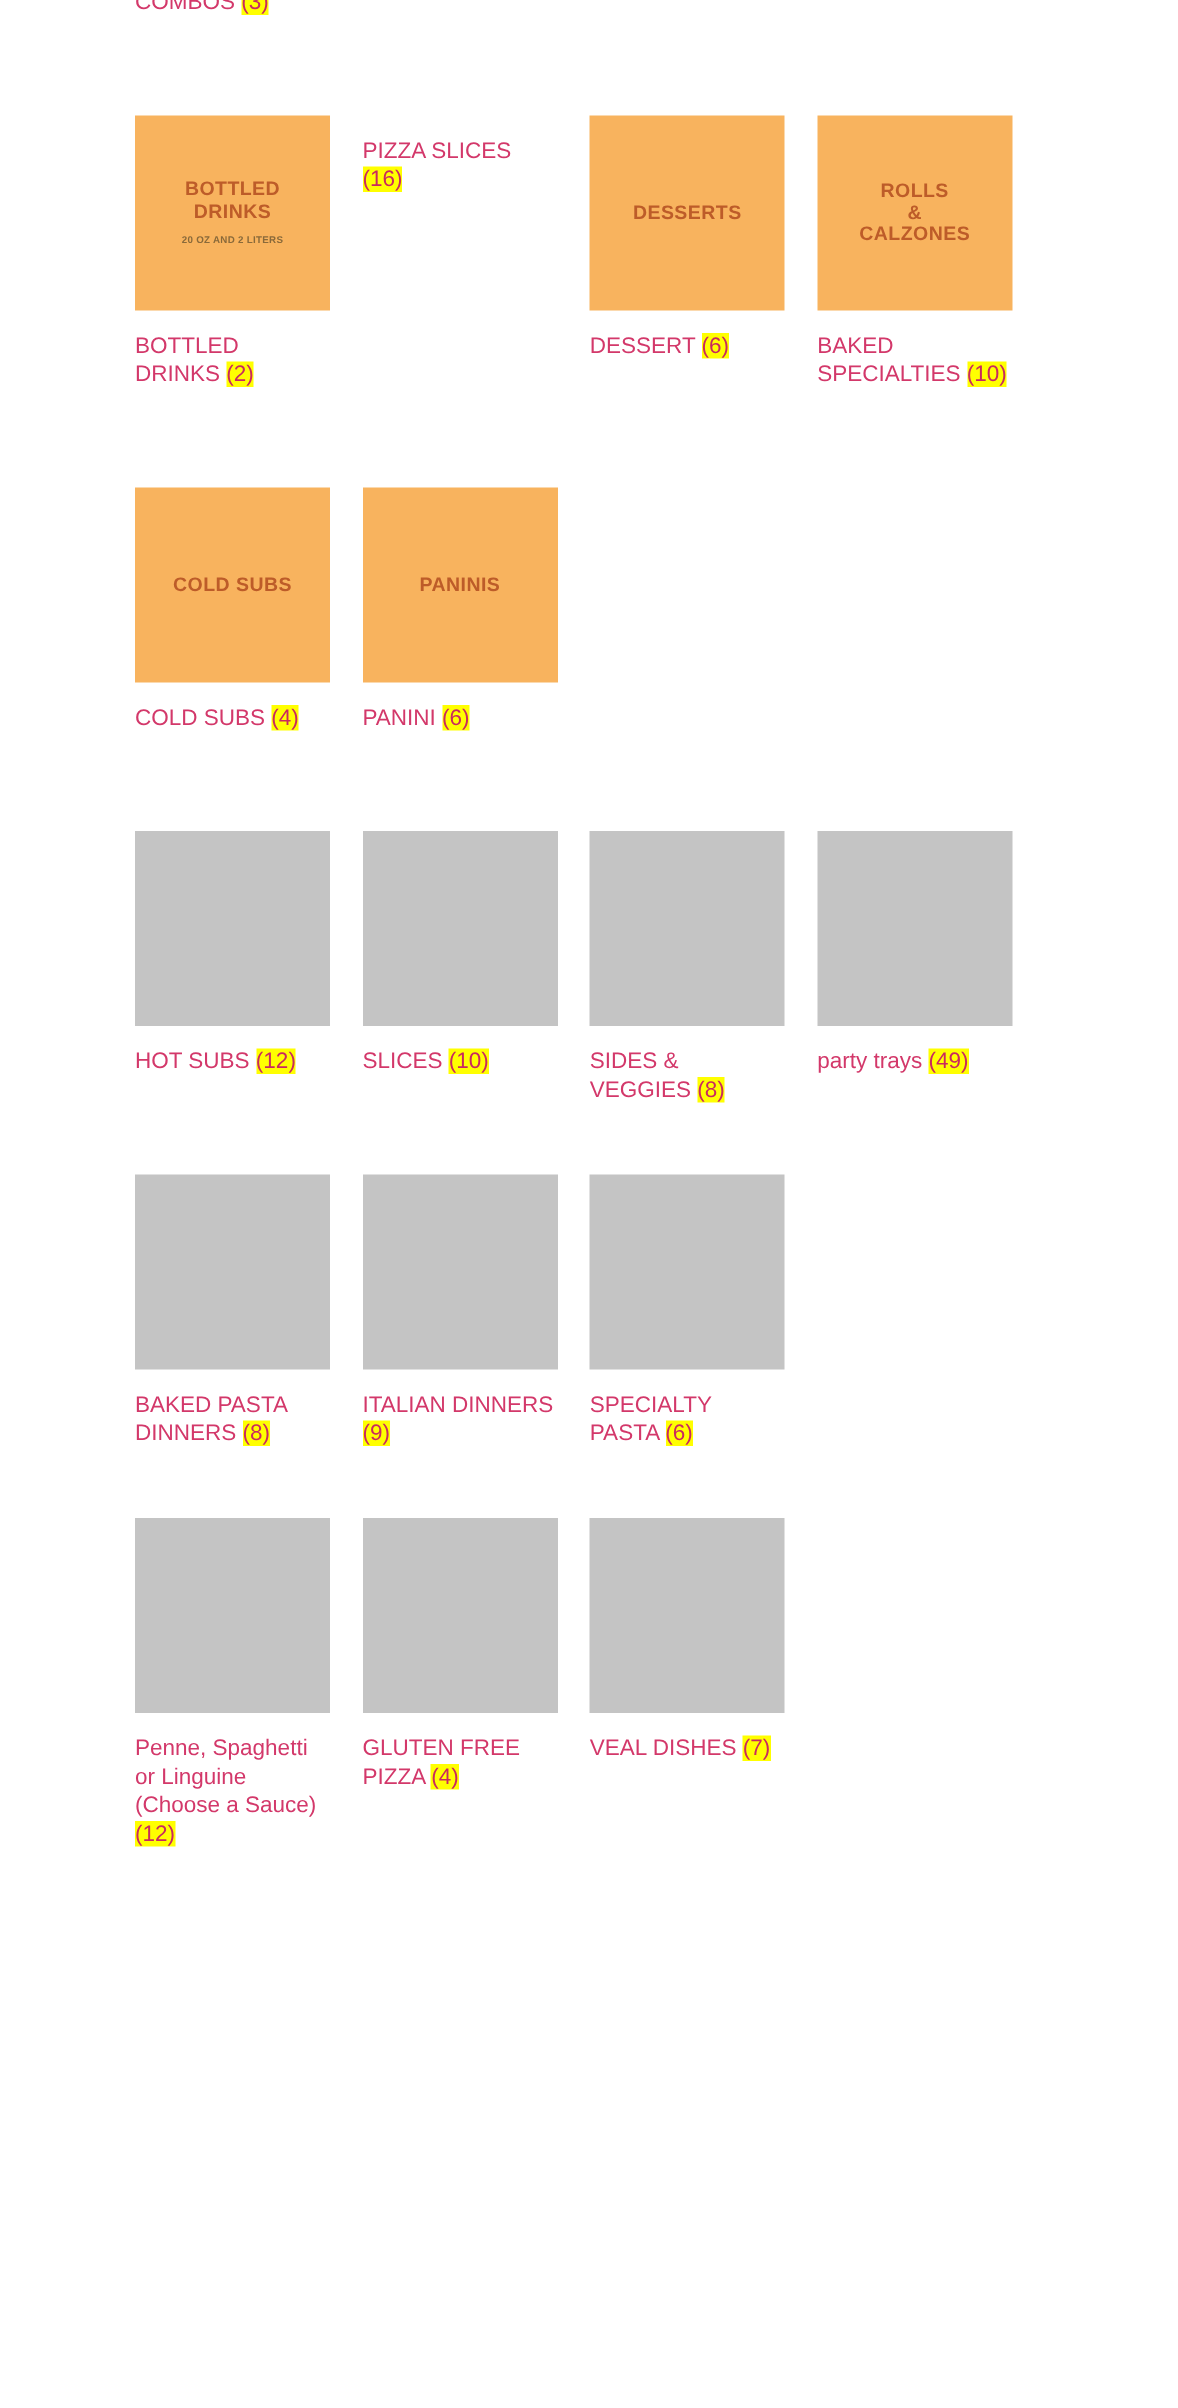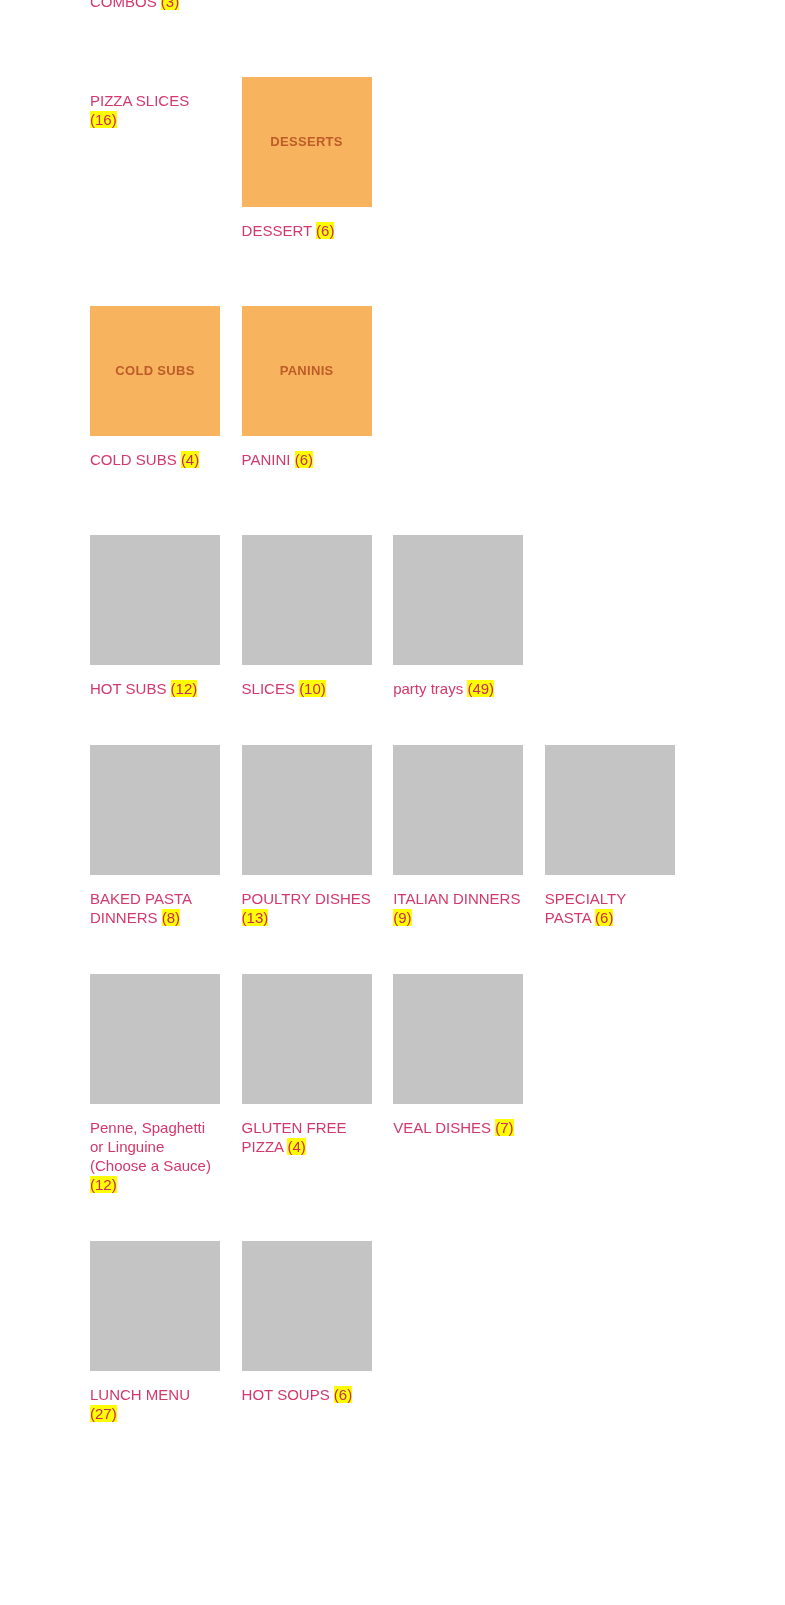--- a/index.html
+++ b/index.html
@@ -98,28 +98,44 @@
 
 <div class="category-grid">
     <div class="grid-row">
       <div class="category-cell">
         <div class="caption"><span>COMBOS</span> <span class="count">(3)</span></div>
       </div>
     </div>
     <div class="row-gap-1"></div>
     <div class="grid-row">
       <div class="category-cell">
+        <div class="thumb art">
+          <div class="thumb-title">BOTTLED
+DRINKS</div>
+          <div class="thumb-sub">20 OZ AND 2 LITERS</div>
+        </div>
+        <div class="caption"><span>BOTTLED DRINKS</span> <span class="count">(2)</span></div>
+      </div>
+      <div class="category-cell">
         <div class="caption"><span>PIZZA SLICES</span> <span class="count">(16)</span></div>
       </div>
       <div class="category-cell">
         <div class="thumb art">
           <div class="thumb-title">DESSERTS</div>
         </div>
         <div class="caption"><span>DESSERT</span> <span class="count">(6)</span></div>
       </div>
+      <div class="category-cell">
+        <div class="thumb art">
+          <div class="thumb-title">ROLLS
+&amp;
+CALZONES</div>
+        </div>
+        <div class="caption"><span>BAKED SPECIALTIES</span> <span class="count">(10)</span></div>
+      </div>
     </div>
     <div class="row-gap-2"></div>
     <div class="grid-row">
       <div class="category-cell">
         <div class="thumb art">
           <div class="thumb-title">COLD SUBS</div>
         </div>
         <div class="caption"><span>COLD SUBS</span> <span class="count">(4)</span></div>
       </div>
       <div class="category-cell">
@@ -134,35 +150,35 @@
       <div class="category-cell">
         <div class="thumb placeholder"></div>
         <div class="caption"><span>HOT SUBS</span> <span class="count">(12)</span></div>
       </div>
       <div class="category-cell">
         <div class="thumb placeholder"></div>
         <div class="caption"><span>SLICES</span> <span class="count">(10)</span></div>
       </div>
       <div class="category-cell">
         <div class="thumb placeholder"></div>
+        <div class="caption"><span>SIDES &amp; VEGGIES</span> <span class="count">(8)</span></div>
+      </div>
+      <div class="category-cell">
+        <div class="thumb placeholder"></div>
         <div class="caption"><span>party trays</span> <span class="count">(49)</span></div>
       </div>
     </div>
     <div class="row-gap-4"></div>
     <div class="grid-row">
       <div class="category-cell">
         <div class="thumb placeholder"></div>
         <div class="caption"><span>BAKED PASTA DINNERS</span> <span class="count">(8)</span></div>
       </div>
       <div class="category-cell">
         <div class="thumb placeholder"></div>
-        <div class="caption"><span>POULTRY DISHES</span> <span class="count">(13)</span></div>
-      </div>
-      <div class="category-cell">
-        <div class="thumb placeholder"></div>
         <div class="caption"><span>ITALIAN DINNERS</span> <span class="count">(9)</span></div>
       </div>
       <div class="category-cell">
         <div class="thumb placeholder"></div>
         <div class="caption"><span>SPECIALTY PASTA</span> <span class="count">(6)</span></div>
       </div>
     </div>
     <div class="row-gap-5"></div>
     <div class="grid-row">
       <div class="category-cell">
@@ -172,23 +188,13 @@
       <div class="category-cell">
         <div class="thumb placeholder"></div>
         <div class="caption"><span>GLUTEN FREE PIZZA</span> <span class="count">(4)</span></div>
       </div>
       <div class="category-cell">
         <div class="thumb placeholder"></div>
         <div class="caption"><span>VEAL DISHES</span> <span class="count">(7)</span></div>
       </div>
     </div>
     <div class="row-gap-5"></div>
-    <div class="grid-row">
-      <div class="category-cell">
-        <div class="thumb placeholder"></div>
-        <div class="caption"><span>LUNCH MENU</span> <span class="count">(27)</span></div>
-      </div>
-      <div class="category-cell">
-        <div class="thumb placeholder"></div>
-        <div class="caption"><span>HOT SOUPS</span> <span class="count">(6)</span></div>
-      </div>
-    </div>
   </div>
 
 </body></html>

